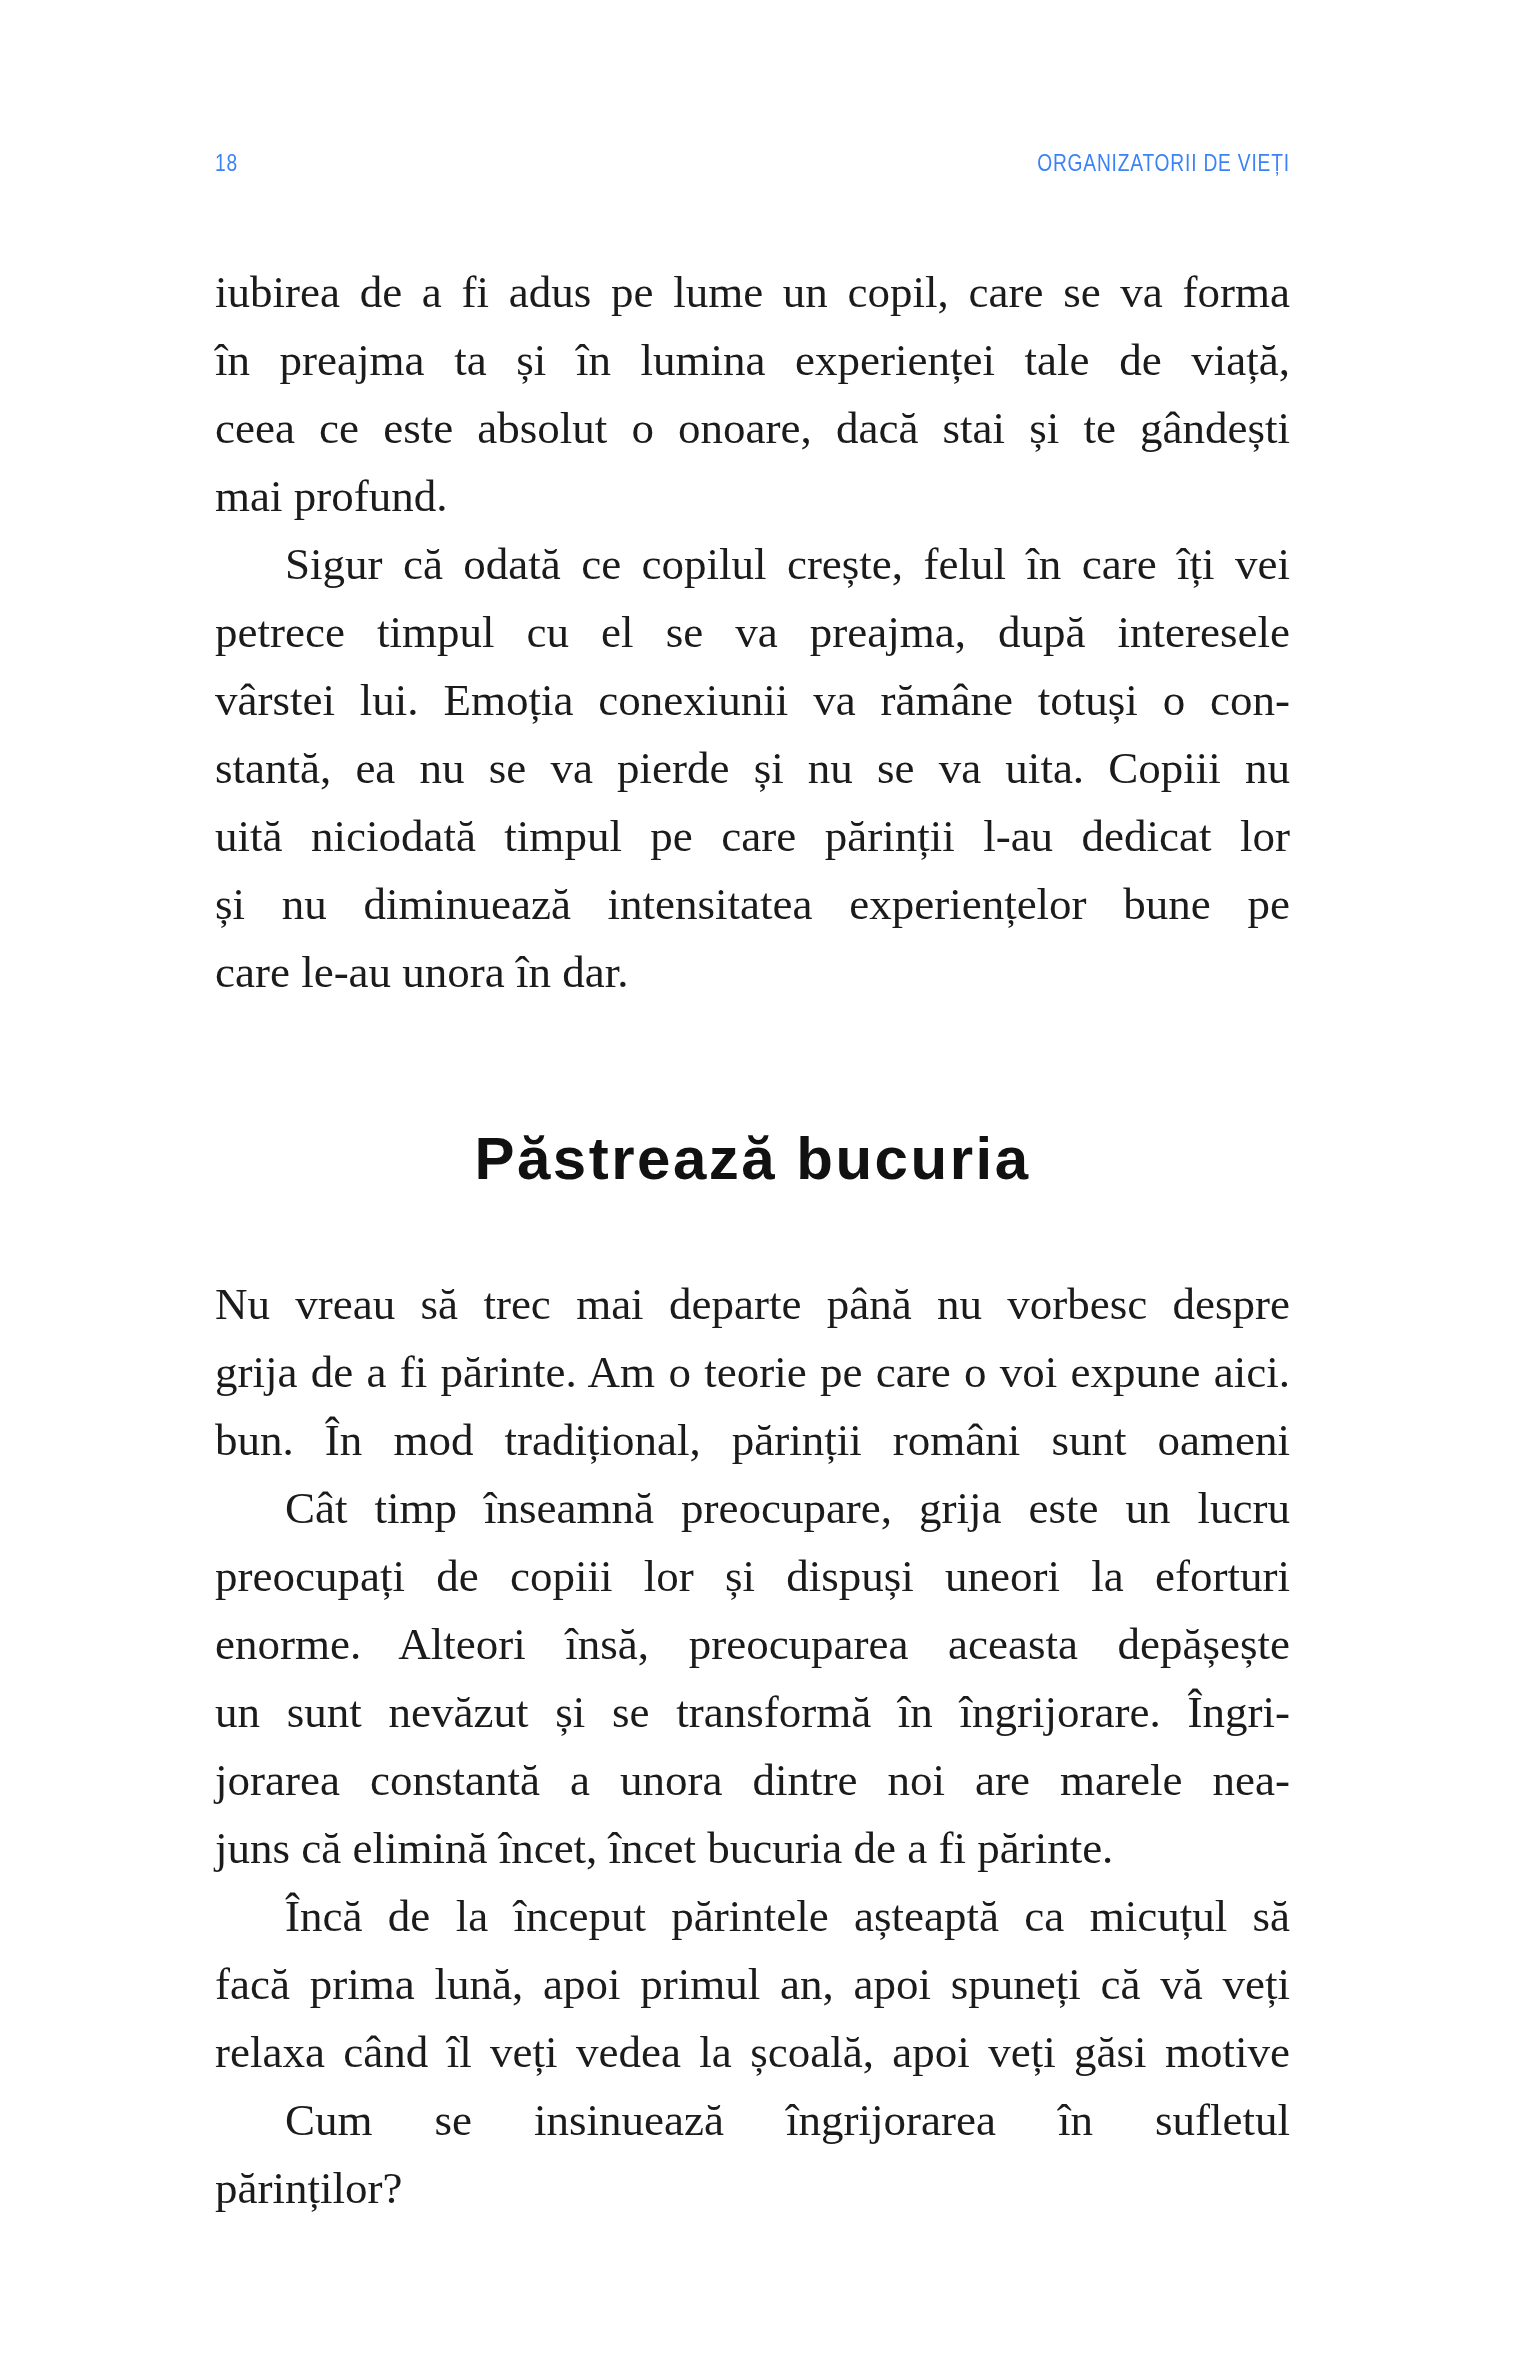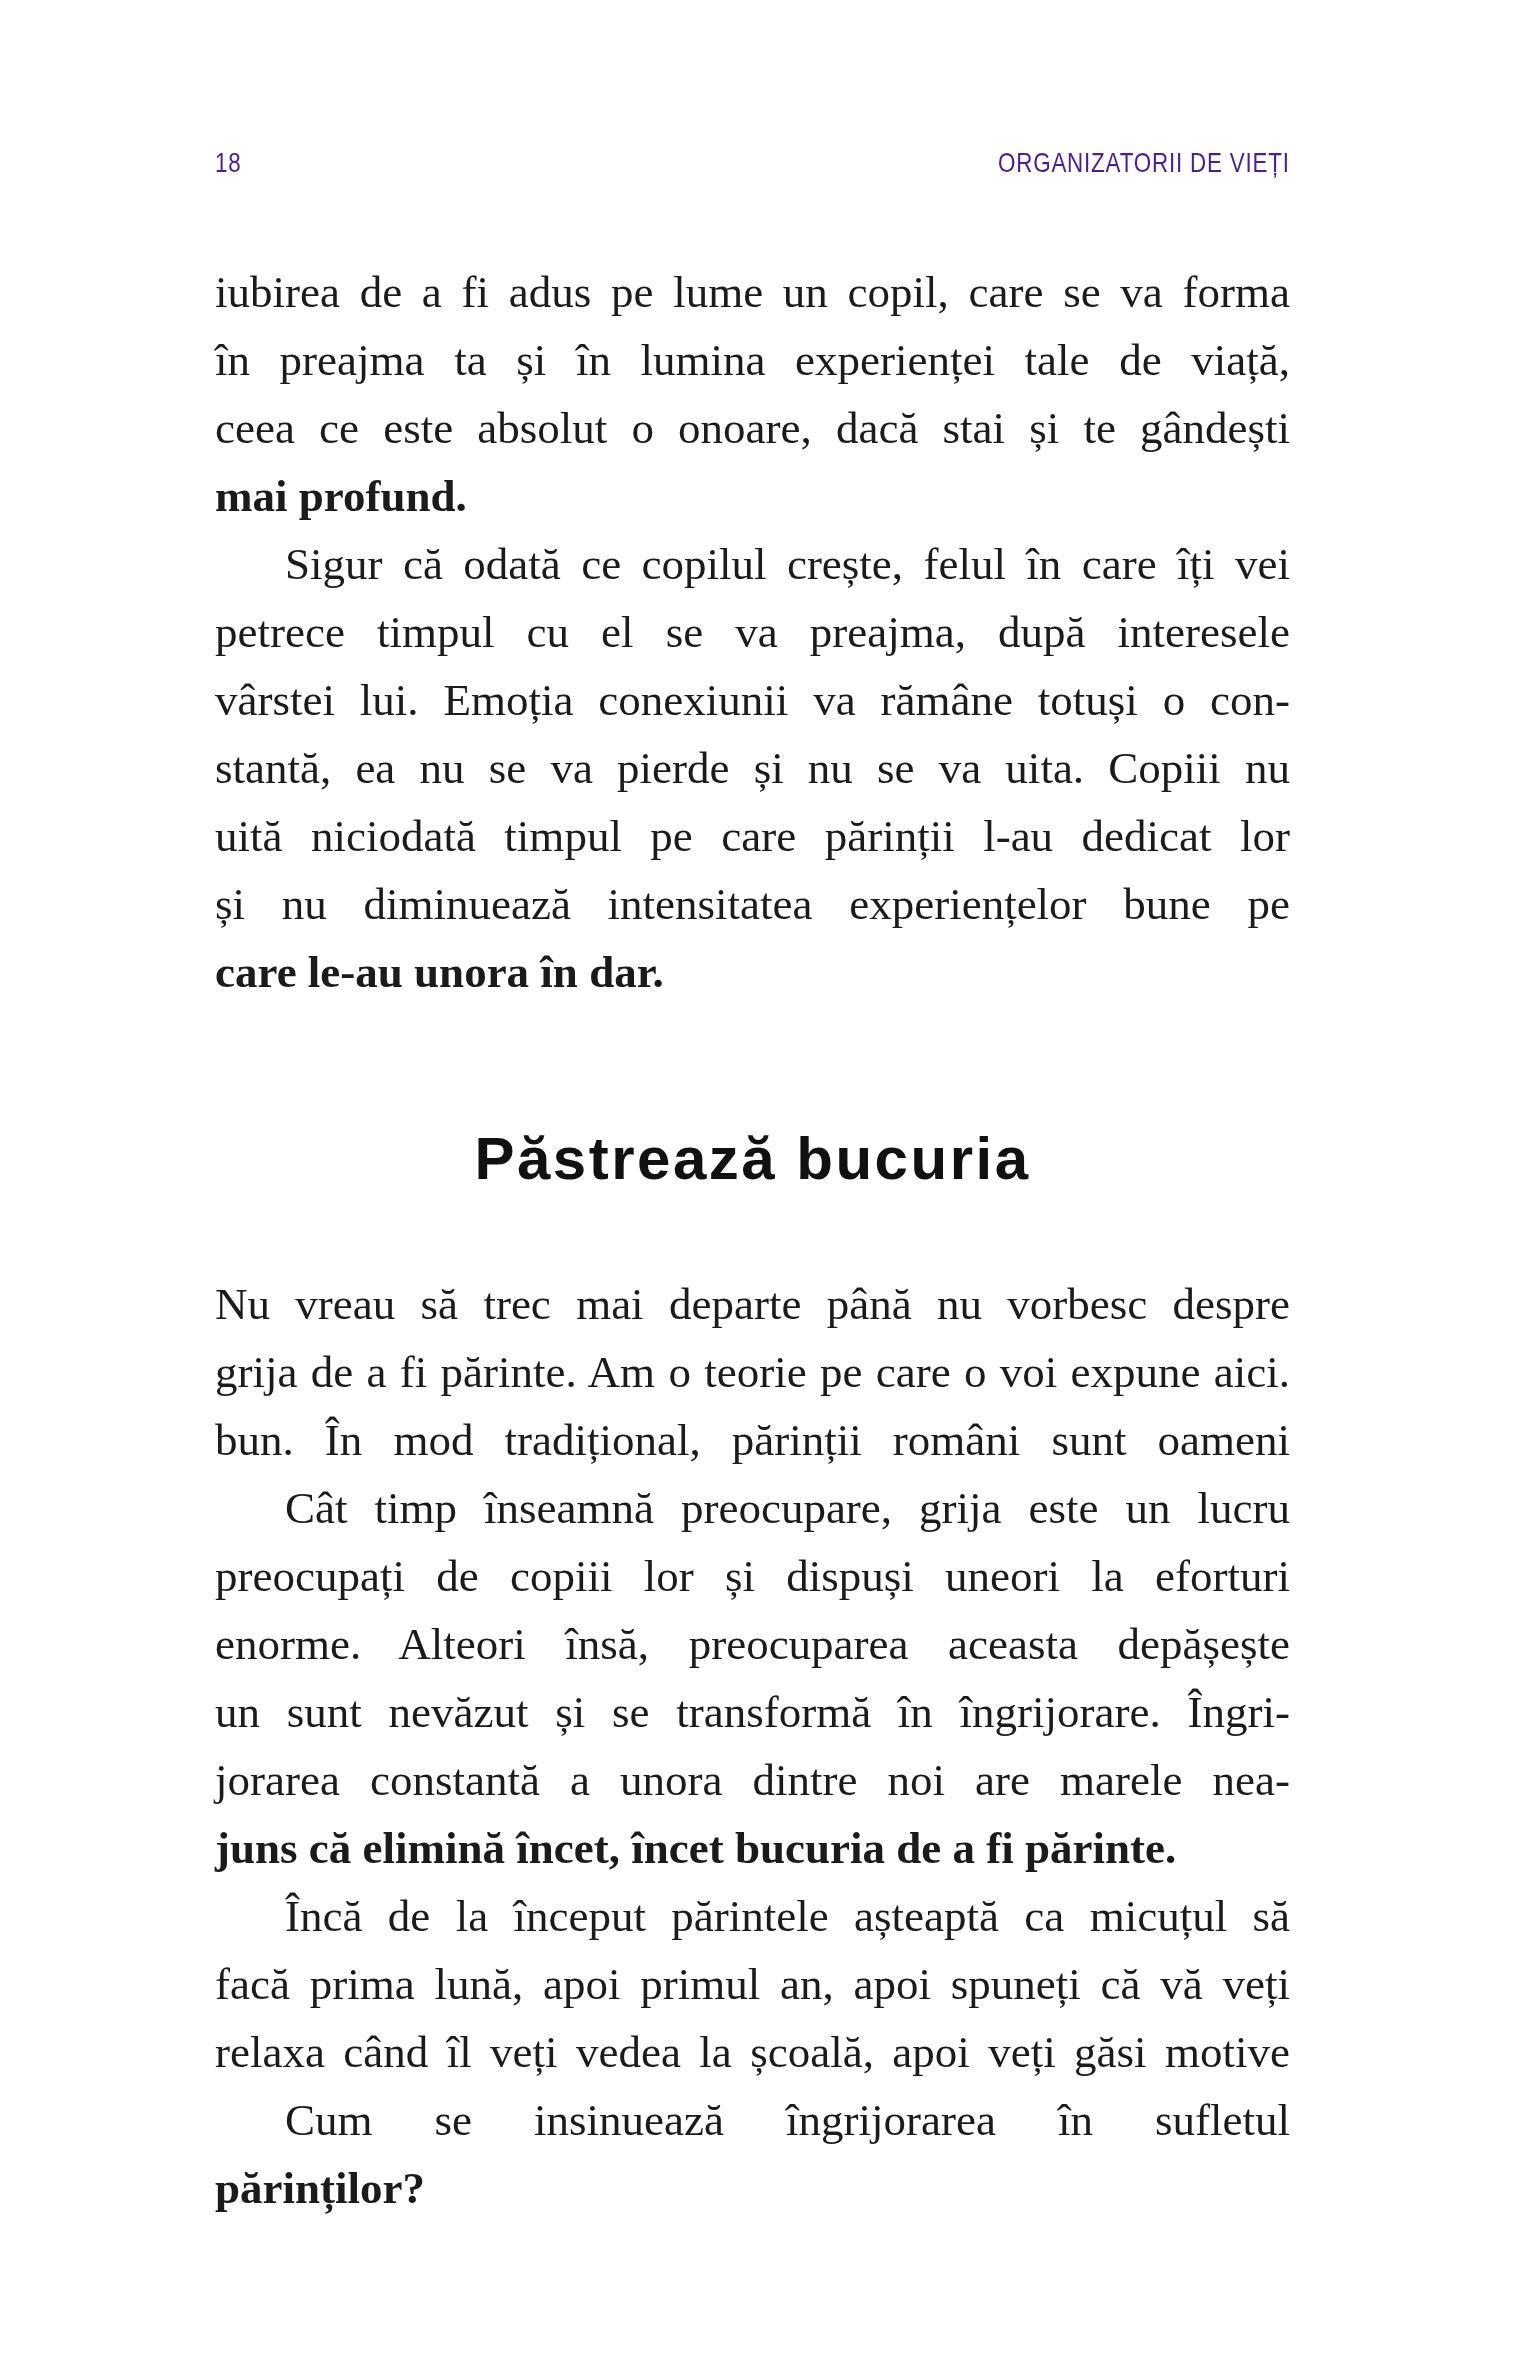--- a/index.html
+++ b/index.html
@@ -18,24 +18,24 @@
   
   .page-header {
     position: absolute;
     top: 147px;
     left: 215px;
     width: 1075px;
     display: flex;
     justify-content: space-between;
     align-items: center;
     font-family: "Liberation Sans", sans-serif;
-    font-size: 28px;
+    font-size: 24px;
     line-height: 32px;
     letter-spacing: 1px;
-    color: #4c1d95;
+    color: #3b82f6;
   }
   .page-number {
     display: inline-block;
     transform: scaleX(0.80);
     transform-origin: left center;
   }
   .running-title {
     display: inline-block;
     transform: scaleX(0.80);
     transform-origin: right center;
@@ -55,21 +55,20 @@
   .line {
     height: 68px;
     line-height: 68px;
     text-align: justify;
     text-align-last: justify;
     white-space: normal;
     overflow: visible;
   }
   .line.last {
     text-align-last: left;
-    font-weight: bold;
   }
   .line.indent {
     text-indent: 70px;
   }
   .section-heading {
     font-family: Liberation Sans, sans-serif;
     font-size: 60px;
     font-weight: bold;
     letter-spacing: 2.5px;
     text-align: center;

